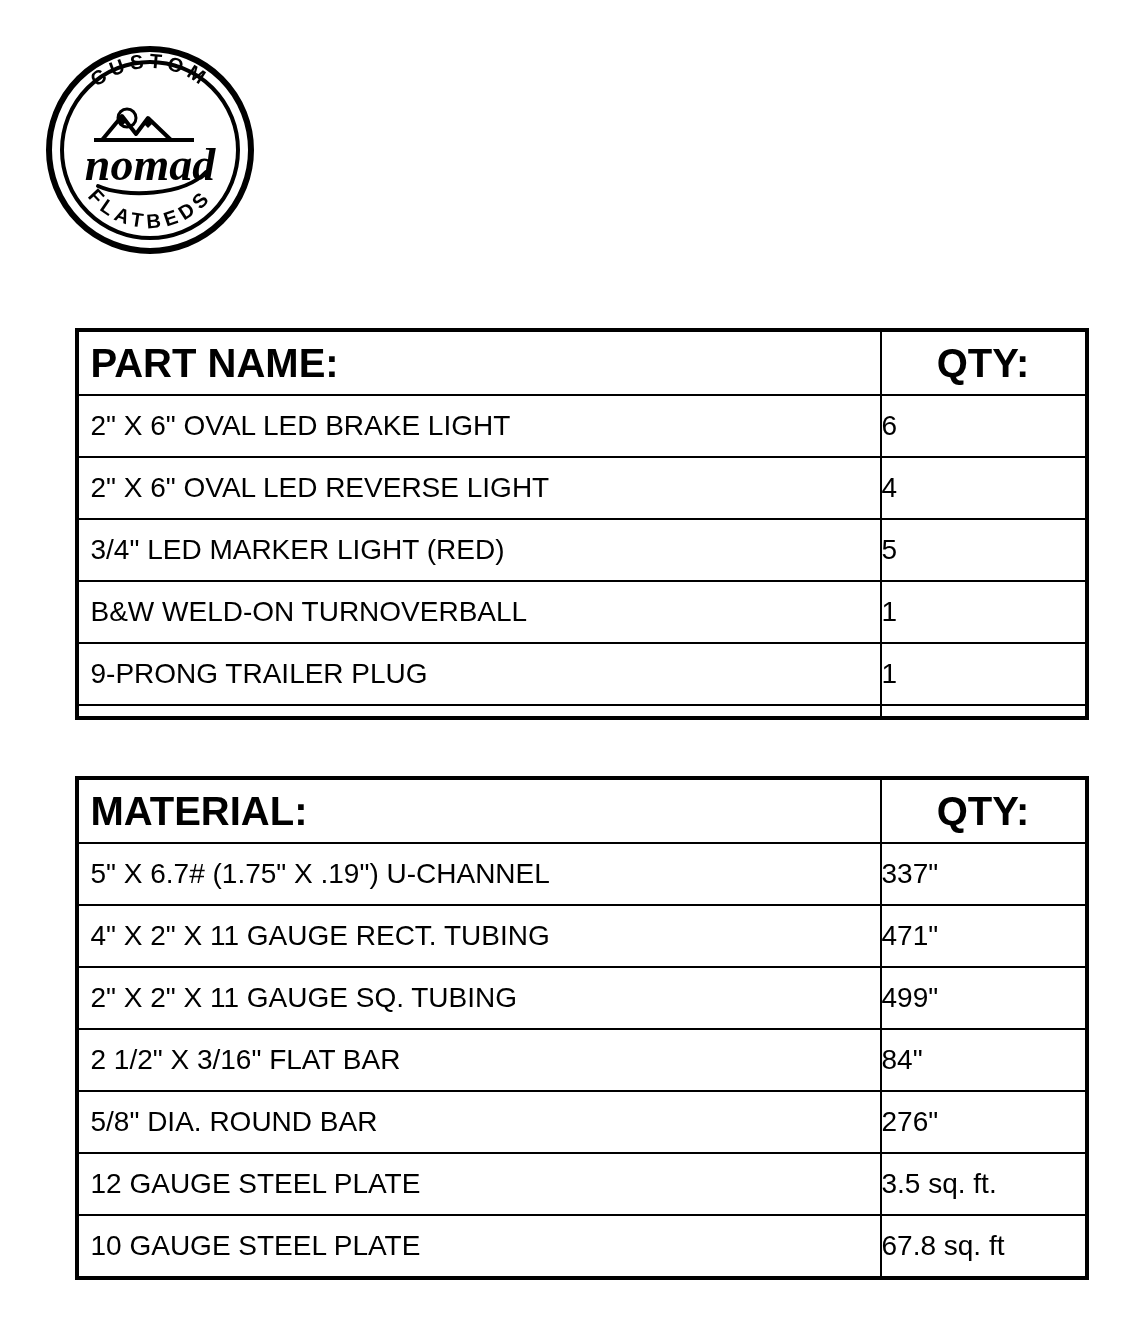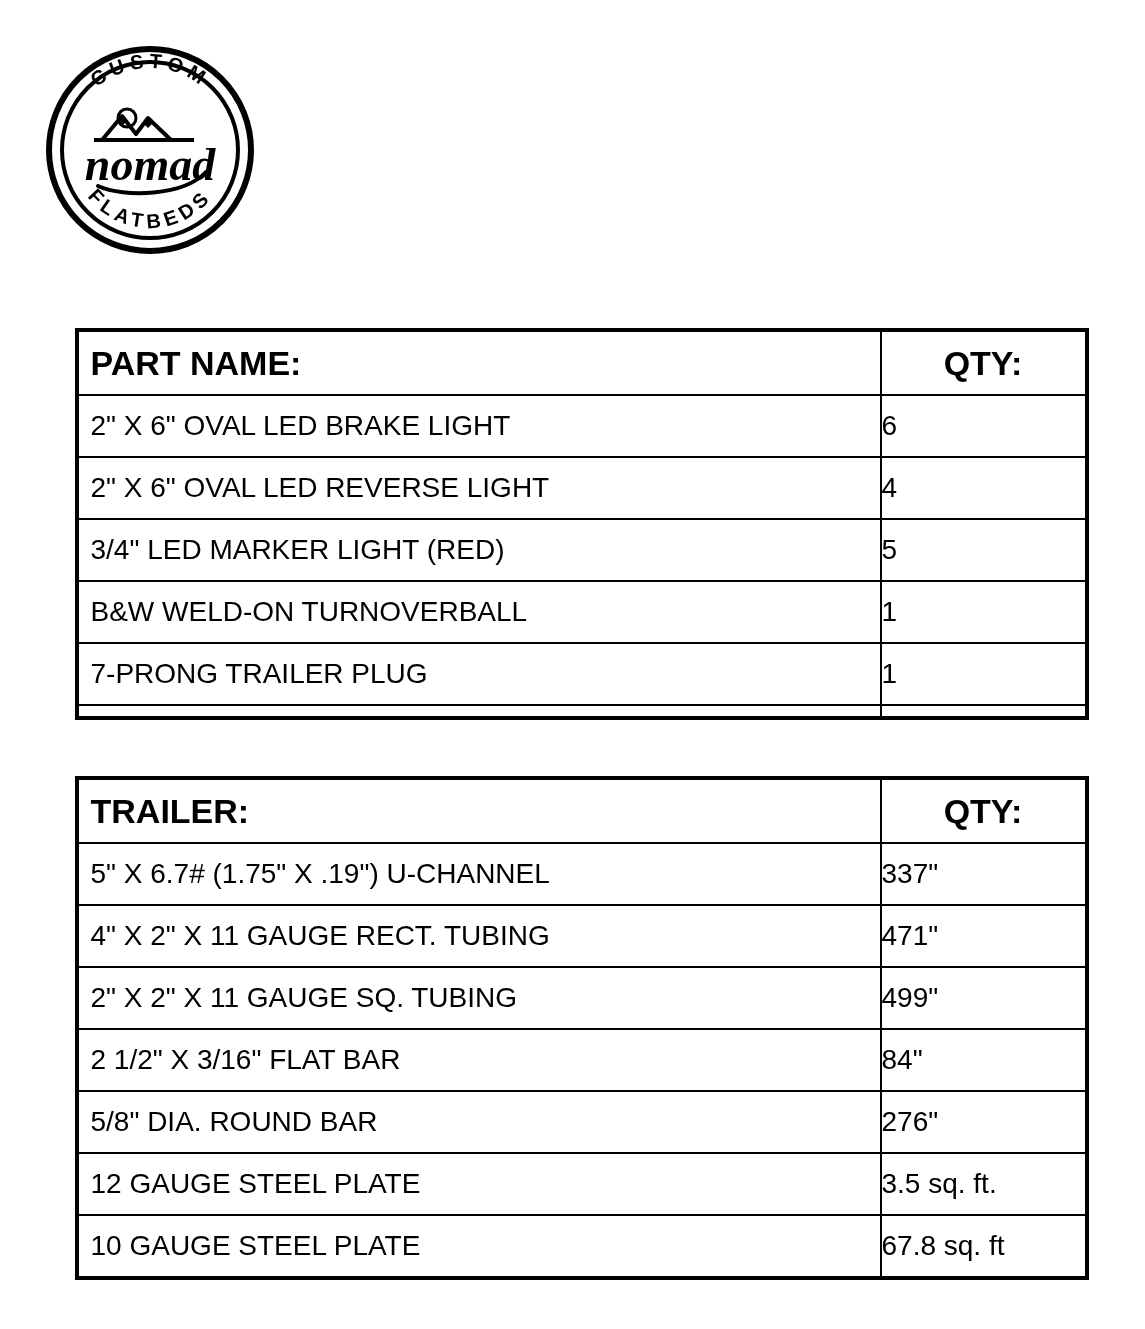--- a/index.html
+++ b/index.html
@@ -74,21 +74,21 @@
   .c-name {
     text-align: left;
     padding-left: 12px !important;
     width: 789px;
   }
   .c-qty {
     width: 203px;
   }
   .head-row td, .head-row th {
     height: 62px;
-    font-size: 34px;
+    font-size: 40px;
     font-weight: bold;
   }
   .spacer-row td {
     height: 10px;
     border-bottom: none;
   }
 
   #parts-table-wrap { margin-top: 72px; }
   #material-table-wrap { margin-top: 56px; }
 </style>
@@ -148,36 +148,36 @@
     </tr>
     <tr>
       <td class="c-name">3/4" LED MARKER LIGHT (RED)</td>
       <td class="c-qty">5</td>
     </tr>
     <tr>
       <td class="c-name">B&amp;W WELD-ON TURNOVERBALL</td>
       <td class="c-qty">1</td>
     </tr>
     <tr>
-      <td class="c-name">7-PRONG TRAILER PLUG</td>
+      <td class="c-name">9-PRONG TRAILER PLUG</td>
       <td class="c-qty">1</td>
     </tr>
     <tr class="spacer-row">
       <td class="c-name"></td>
       <td class="c-qty"></td>
     </tr>
   </tbody>
     </table>
 </div>
 
 <div class="table-wrap" id="material-table-wrap">
   <table>
     <tbody>
         <tr class="head-row">
-      <th class="c-name">TRAILER:</th>
+      <th class="c-name">MATERIAL:</th>
       <th class="c-qty">QTY:</th>
     </tr>
     <tr>
       <td class="c-name">5" X 6.7# (1.75" X .19") U-CHANNEL</td>
       <td class="c-qty">337"</td>
     </tr>
     <tr>
       <td class="c-name">4" X 2" X 11 GAUGE RECT. TUBING</td>
       <td class="c-qty">471"</td>
     </tr>

